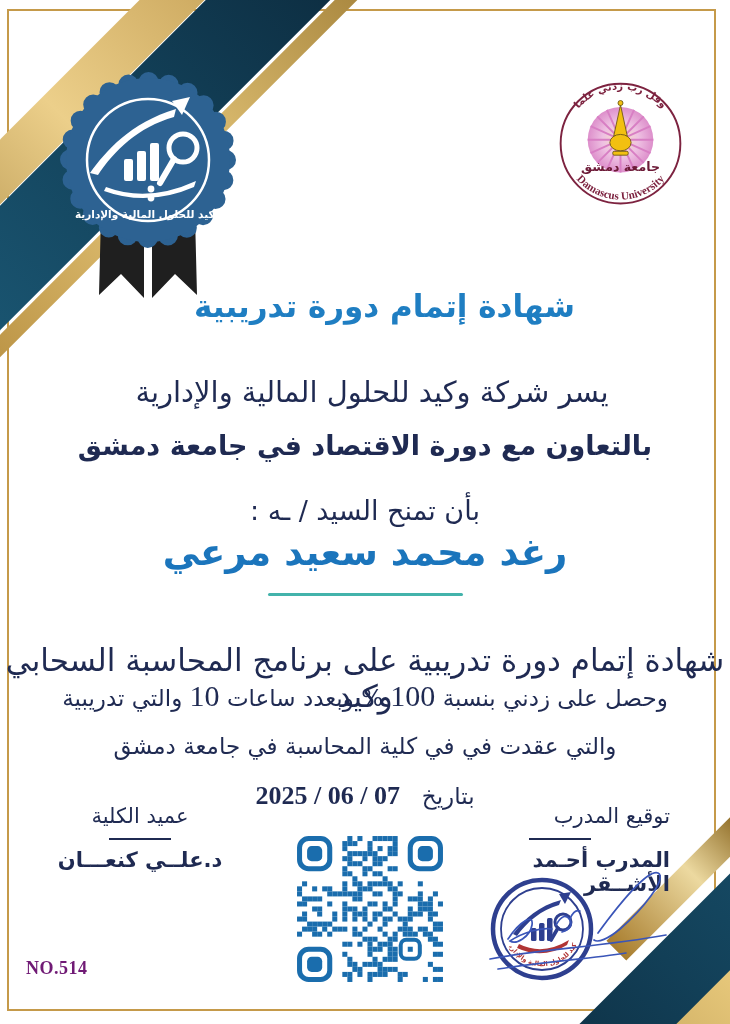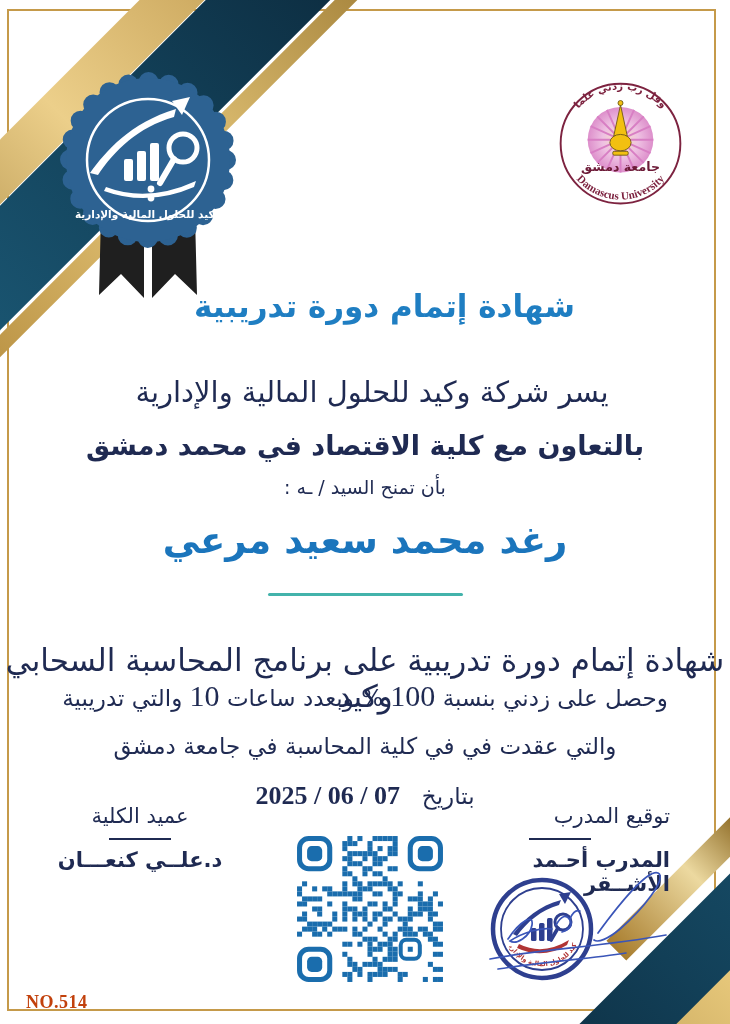--- a/index.html
+++ b/index.html
@@ -30,21 +30,21 @@
            transform:rotate(-45deg);
            background:linear-gradient(90deg,#a87d2e,#ecd9a0 60%,#8d6a24);}
   
   .badge{position:absolute;left:48px;top:55px;width:200px;height:250px;}
   .du-logo{position:absolute;left:543px;top:76px;width:155px;height:140px;}
   
   .cline{position:absolute;left:0;right:0;text-align:center;color:#1f2a52;}
   .t-title{top:288px;font-size:31px;font-weight:600;color:#1f7ec2;}
   .t-issuer{top:346px;font-size:29px;font-weight:500;padding-left:14px;}
   .t-collab{top:403px;font-size:27px;font-weight:800;}
-  .t-grant{top:457px;font-size:19px;font-weight:500;}
+  .t-grant{top:468px;font-size:27px;font-weight:500;}
   .t-name{top:515px;font-size:37px;font-weight:800;color:#1b75bc;}
   .name-underline{position:absolute;top:593px;left:268px;width:195px;height:3px;
                   background:#43b3ab;border-radius:2px;}
   .t-b1{top:611px;font-size:31px;}
   .t-b2{top:658px;font-size:23px;}
   .t-b3{top:710px;font-size:23px;}
   .t-date{top:758px;font-size:23px;}
   .num{font-family:"Liberation Serif","DejaVu Serif",serif;font-weight:400;
        font-size:30px;line-height:1;}
   .date-num{font-family:"Liberation Serif","DejaVu Serif",serif;font-weight:700;
@@ -53,23 +53,23 @@
   .sigblock{position:absolute;width:220px;text-align:center;color:#1f2a52;}
   .sig-dean{left:30px;top:804px;}
   .sig-trainer{left:450px;top:804px;text-align:right;}
   .sig-title{font-size:21px;font-weight:400;}
   .sig-divider{width:62px;height:1.5px;background:#1f2a52;margin:10px auto 8px;}
   .sig-name{font-size:21px;font-weight:600;}
   
   .qr{position:absolute;left:292px;top:831px;width:156px;height:156px;background:#fff;}
   .stamp{position:absolute;left:489px;top:876px;width:106px;height:106px;}
   .scribble{position:absolute;left:470px;top:855px;width:215px;height:140px;}
-  .cert-no{position:absolute;left:26px;top:992px;direction:ltr;
+  .cert-no{position:absolute;left:26px;top:958px;direction:ltr;
            font-family:"Liberation Serif","DejaVu Serif",serif;
-           font-size:18px;font-weight:700;color:#c2410c;letter-spacing:.5px;}
+           font-size:18px;font-weight:700;color:#701a75;letter-spacing:.5px;}
 </style>
 </head>
 <body>
 
 <div class="page">
 
   <div class="gold-frame"></div>
 
   <div class="corner tl">
     <div class="stripe tl-gold1"></div>
@@ -136,23 +136,23 @@
         <textPath href="#duTop" startOffset="50%" text-anchor="middle">وقل رب زدني علما</textPath>
       </text>
       <text font-size="11.5" font-weight="600" fill="#7d2340" font-family="Liberation Serif, DejaVu Serif, serif">
         <textPath href="#duBot" startOffset="50%" text-anchor="middle">Damascus University</textPath>
       </text>
     </svg>
   </div>
 
   <h1 class="cline t-title" style="margin:0;padding-left:39px;">شهادة إتمام دورة تدريبية</h1>
   <p class="cline t-issuer">يسر شركة وكيد للحلول المالية والإدارية</p>
-  <p class="cline t-collab">بالتعاون مع كلية الاقتصاد في محمد دمشق</p>
+  <p class="cline t-collab">بالتعاون مع دورة الاقتصاد في جامعة دمشق</p>
   <p class="cline t-grant">بأن تمنح السيد / ـه :</p>
-  <h2 class="cline t-name" style="margin:4px;">رغد محمد سعيد مرعي</h2>
+  <h2 class="cline t-name" style="margin:16px;">رغد محمد سعيد مرعي</h2>
   <div class="name-underline"></div>
 
   <p class="cline t-b1">شهادة إتمام دورة تدريبية على برنامج المحاسبة السحابي وكيد</p>
   <p class="cline t-b2">
     <span>وحصل على زدني بنسبة</span>
     <span class="num">100</span>
     <span>%</span>
     <span>وبعدد ساعات</span>
     <span class="num">10</span>
     <span>والتي تدريبية</span>

